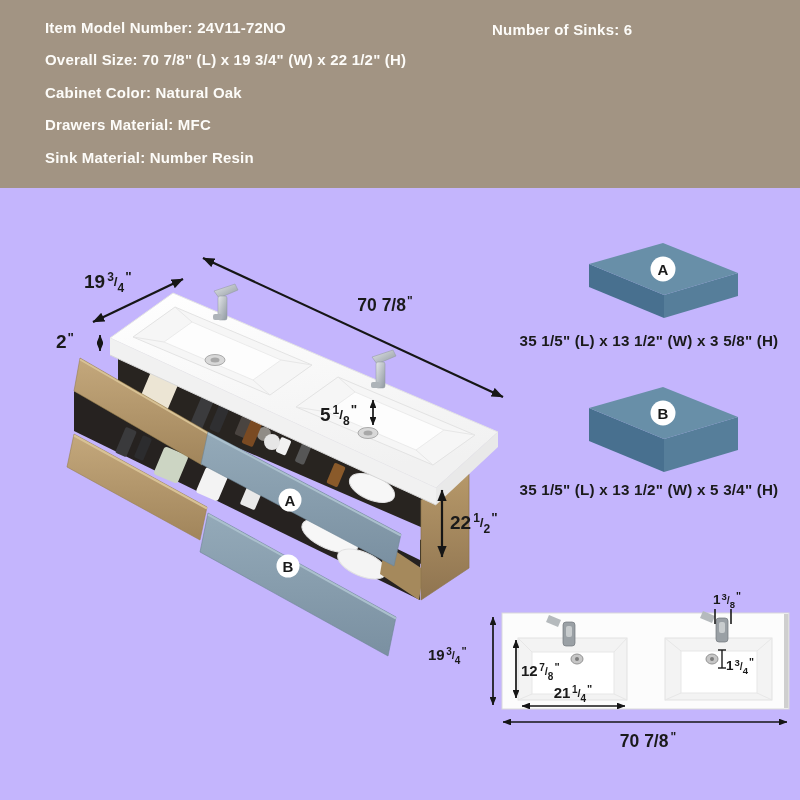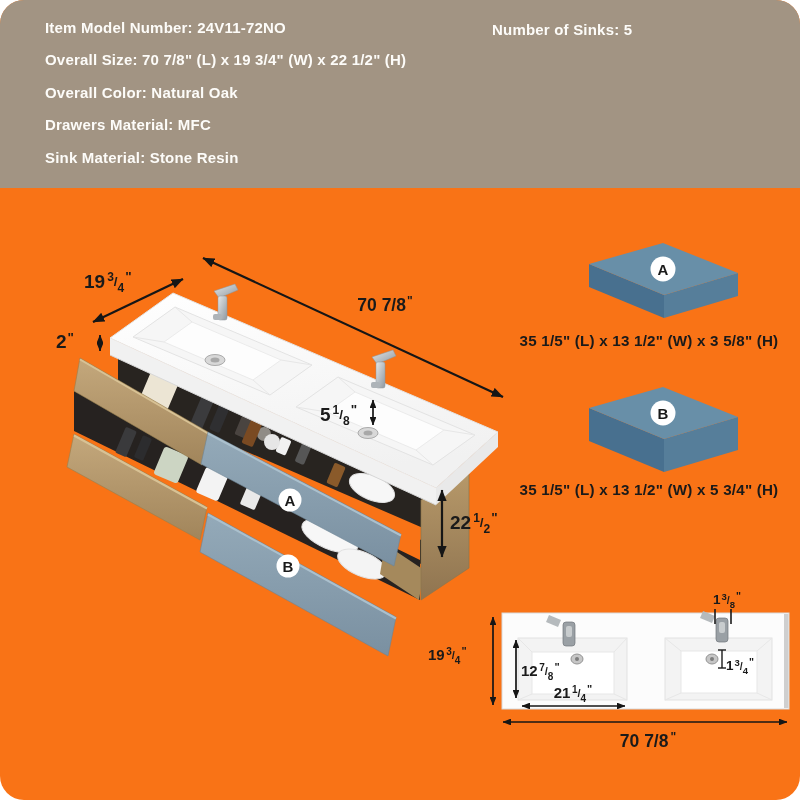--- a/index.html
+++ b/index.html
@@ -1,17 +1,17 @@
 <!DOCTYPE html>
 <html><head>
 <meta charset="utf-8">
 <style>
   html,body{margin:0;padding:0;background:#ffffff;}
-  .page{position:relative;width:800px;height:800px;background:#f97316;overflow:hidden;
-        font-family:"Liberation Sans",sans-serif;border-radius:24px;}
+  .page{position:relative;width:800px;height:800px;background:#c4b5fd;overflow:hidden;
+        font-family:"Liberation Sans",sans-serif;}
   
   .specs-header{position:absolute;left:0;top:0;width:800px;height:188px;background:#a29483;}
   .spec-col{position:absolute;color:#fdfcf9;font-weight:700;font-size:15px;letter-spacing:.2px;}
   .spec-col.left{left:45px;top:12px;line-height:32.4px;}
   .spec-col.right{left:492px;top:13px;line-height:33.2px;}
   .spec-line{white-space:nowrap;}
   
   .diagram{position:absolute;left:0;top:188px;}
   text{font-family:"Liberation Sans",sans-serif;font-weight:700;fill:#1a1a1a;}
   .dimL{font-size:19px;}  .dimL .fn,.dimL .fd{font-size:12px;}  .dimL .fs,.dimL .fu{font-size:13.5px;}
@@ -26,26 +26,26 @@
 </style>
 </head>
 <body>
 
 <div class="page">
 
   <div class="specs-header">
     <div class="spec-col left">
       <div class="spec-line">Item Model Number: 24V11-72NO</div>
       <div class="spec-line">Overall Size: 70 7/8" (L) x 19 3/4" (W) x 22 1/2" (H)</div>
-      <div class="spec-line">Overall Color: Natural Oak</div>
+      <div class="spec-line">Cabinet Color: Natural Oak</div>
       <div class="spec-line">Drawers Material: MFC</div>
-      <div class="spec-line">Sink Material: Stone Resin</div>
+      <div class="spec-line">Sink Material: Number Resin</div>
     </div>
     <div class="spec-col right">
-      <div class="spec-line">Number of Sinks: 5</div>
+      <div class="spec-line">Number of Sinks: 6</div>
     </div>
   </div>
 
   <svg class="diagram" width="800" height="612" viewBox="0 0 612 612" preserveAspectRatio="none" style="width:800px;height:612px">
   </svg>
   <svg class="diagram" width="800" height="612" viewBox="0 0 800 612">
     <defs>
       <linearGradient id="gCounter" x1="0" y1="0" x2="0.25" y2="1">
         <stop offset="0" stop-color="#ffffff"></stop>
           <stop offset="1" stop-color="#f1f1f1"></stop>

